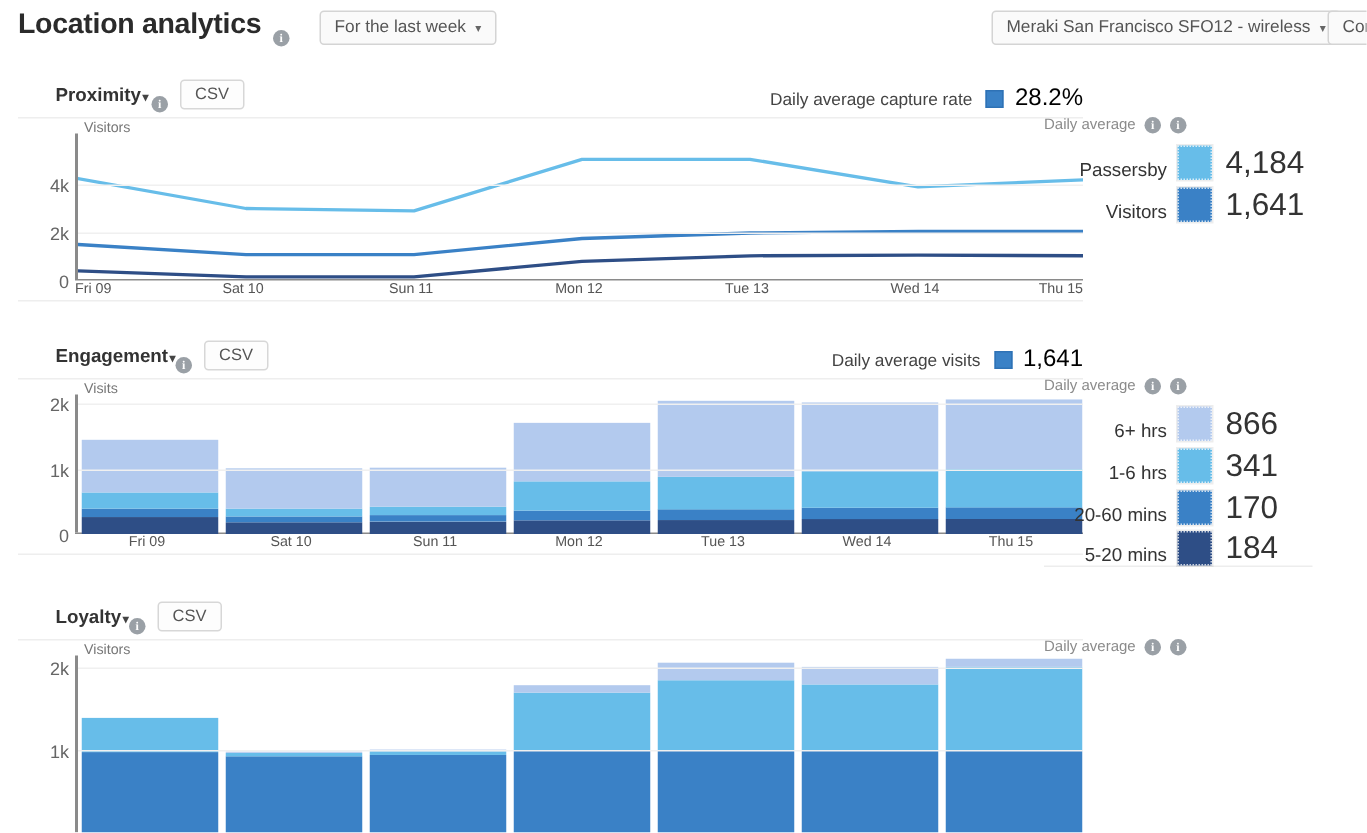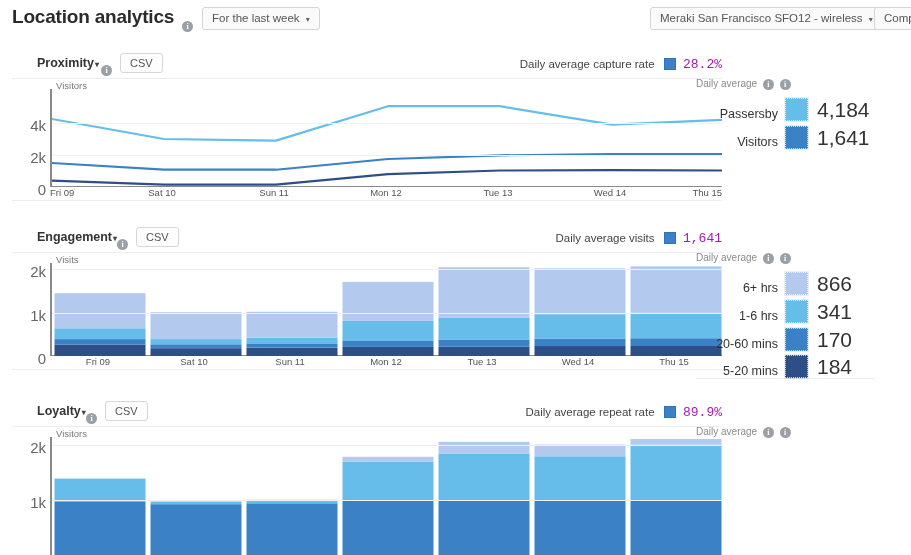--- a/index.html
+++ b/index.html
@@ -22,21 +22,21 @@
     display: inline-block; width: 11px; height: 11px; border-radius: 50%;
     background: #9aa0a6; color: #fff; font-size: 8px; font-weight: bold;
     text-align: center; line-height: 11px; font-family: "Liberation Serif", serif;
     vertical-align: middle;
   }
   .title-info { position: absolute; left: 182px; top: 17px; }
   .pill {
     position: absolute; height: 23px; padding: 0 9px;
     border: 1px solid #d4d4d4; border-radius: 3px;
     background: #fafafa; color: #555; font-size: 11.5px;
-    line-height: 21px; white-space: nowrap; cursor: pointer;
+    line-height: 21px; white-space: nowrap; cursor: pointer; margin-left: 11px;
   }
   .pill .caret { font-size: 8px; color: #666; margin-left: 3px; }
   #range-pill { left: 202px; top: 7px; }
   #network-pill { left: 650px; top: 7px; }
   #compare-pill { left: 874px; top: 7px; width: 46px; overflow: hidden; }
 
   
   .section { position: absolute; left: 12px; width: 710px; }
   .sec-head { position: relative; height: 26px; }
   .sec-title {
@@ -51,21 +51,21 @@
     font-size: 11px; color: #555; line-height: 18px; cursor: pointer;
   }
   .sec-legend {
     position: absolute; right: 0; top: 5px;
     font-size: 11.5px; color: #444; white-space: nowrap;
   }
   .sec-legend .sw {
     display: inline-block; width: 12px; height: 12px; vertical-align: -2px;
     margin: 0 4px 0 6px; border: 1px solid #2f72b5;
   }
-  .sec-legend .val { font-size: 13px; color: #a21caf; font-family: Liberation Mono, monospace; }
+  .sec-legend .val { font-size: 16px; color: #000000; }
 
   .plot {
     position: relative; width: 710px;
     background: #ffffff;
     border-top: 1px solid #eeeeee;
     border-bottom: 1px solid #eeeeee;
     overflow: hidden;
   }
   .yaxis-name {
     position: absolute; left: 44px; top: 1px;
@@ -77,21 +77,21 @@
   }
   .xaxis-line {
     position: absolute; left: 38px; right: 0; bottom: 13px;
     height: 1px; background: #8a8a8a;
   }
   .gridline {
     position: absolute; left: 40px; right: 0; height: 1px; background: #f0f0f0;
   }
   .ytick {
     position: absolute; right: 0; width: 34px; text-align: right;
-    font-size: 15px; color: #666;
+    font-size: 12px; color: #666;
   }
   .xlabels {
     position: absolute; left: 38px; right: 0; bottom: 0; height: 13px;
   }
   .xlabels span {
     position: absolute; transform: translateX(-50%);
     font-size: 9.5px; color: #555; white-space: nowrap; top: 0;
   }
 
   
@@ -307,25 +307,20 @@
 
   <div class="section" id="sec-loyalty" style="top:400px;">
     <div class="sec-head">
       <div class="sec-title">
         <span>Loyalty</span><span class="caret">▾</span>
       </div>
       <span class="sec-info" style="left:74px;">
         <span class="info-dot">i</span>
       </span>
       <div class="csv-btn" style="left:93px;">CSV</div>
-      <div class="sec-legend">
-        <span>Daily average repeat rate</span>
-        <span class="sw" style="background:#3a81c6"></span>
-        <span class="val">89.9%</span>
-      </div>
     </div>
 
     <div class="plot" id="plot-loyalty" style="height:129px;border-bottom:none;">
       <div class="yaxis-name">Visitors</div>
       <div class="axis-line" style="bottom:0;"></div>
       <svg id="svg-loyalty" width="672" height="117" viewBox="0 0 672 117" style="position:absolute;left:40px;top:12px;">
           <rect x="2.5" y="62.4" width="91.0" height="54.6" fill="#3a81c6"></rect>
           <rect x="2.5" y="39.6" width="91.0" height="22.8" fill="#67bde9"></rect>
           <rect x="98.5" y="65.2" width="91.0" height="51.8" fill="#3a81c6"></rect>
           <rect x="98.5" y="63.0" width="91.0" height="2.2" fill="#67bde9"></rect>

